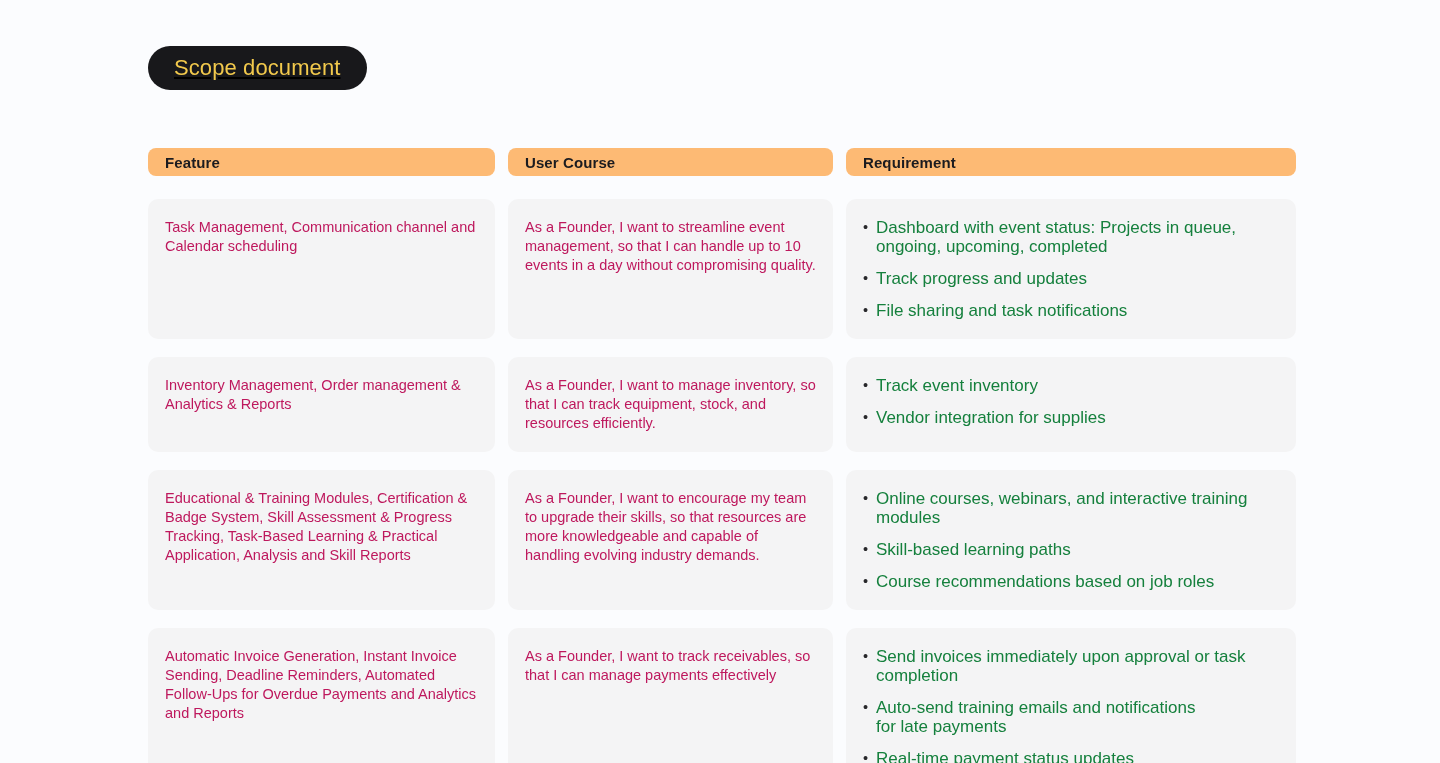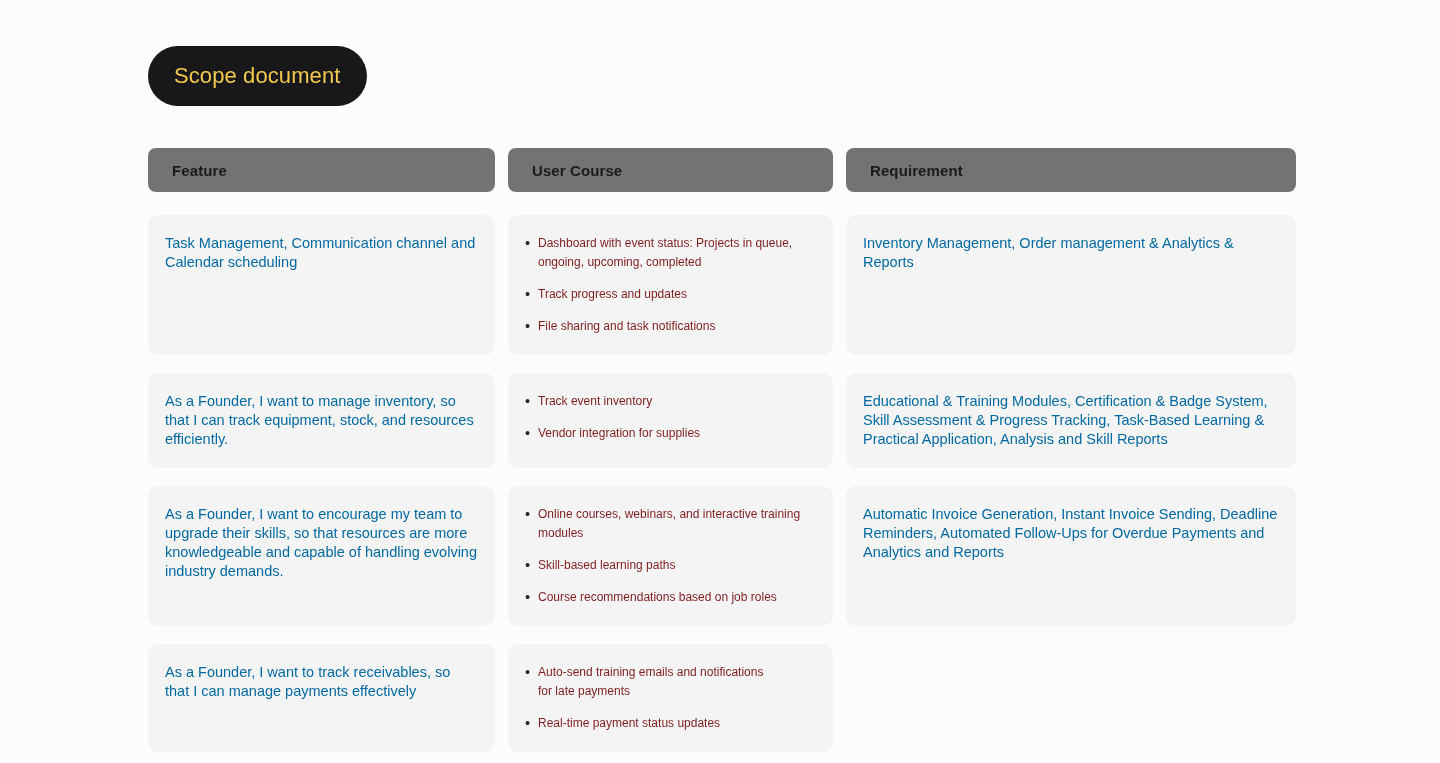--- a/index.html
+++ b/index.html
@@ -18,27 +18,28 @@
     width: 1440px;
     height: 763px;
     overflow: hidden;
   }
 
   
   .title-pill {
     position: absolute;
     left: 148px;
     top: 46px;
-    height: 60px;
+    height: 44px;
     display: inline-flex;
     align-items: center;
     padding: 0 26px;
     background: #18181b;
     border-radius: 30px;
     white-space: nowrap;
+    text-decoration: underline;
   }
   .title-pill-text {
     color: #f2c94c;
     font-size: 22px;
     font-weight: 400;
     letter-spacing: 0.1px;
     line-height: 1;
   }
 
   
@@ -47,59 +48,59 @@
     left: 148px;
     top: 148px;
     width: 1148px;
     display: grid;
     grid-template-columns: 347px 325px 450px;
     column-gap: 13px;
     row-gap: 0;
   }
 
   .header-cell {
-    height: 44px;
-    background: #737373;
+    height: 28px;
+    background: #fdba74;
     border-radius: 8px;
     display: flex;
     align-items: center;
-    padding: 0 24px;
+    padding: 0 17px;
     margin-bottom: 23px;
   }
   .header-label {
     font-size: 15px;
     font-weight: bold;
     color: #1b1b1f;
     letter-spacing: 0.1px;
   }
 
   .cell {
     background: #f4f4f5;
     border-radius: 10px;
     padding: 19px 17px;
     margin-bottom: 18px;
   }
 
   .cell-text {
     font-size: 14.5px;
     line-height: 19px;
-    color: #0369a1;
+    color: #be185d;
     white-space: pre-line;
   }
 
   
   .bullets {
     list-style: none;
   }
   .bullets li {
     position: relative;
     padding-left: 13px;
-    font-size: 12px;
+    font-size: 17px;
     line-height: 19px;
-    color: #7f1d1d;
+    color: #15803d;
     white-space: pre-line;
   }
   .bullets li::before {
     content: "•";
     position: absolute;
     left: 0;
     top: 0;
     color: #27272a;
     font-size: 14.5px;
     line-height: 19px;
@@ -122,20 +123,23 @@
     </div>
     <div class="header-cell">
       <span class="header-label">User Course</span>
     </div>
     <div class="header-cell">
       <span class="header-label">Requirement</span>
     </div>
 
     <div class="cell">
       <div class="cell-text">Task Management, Communication channel and Calendar scheduling</div>
+    </div>
+    <div class="cell">
+      <div class="cell-text">As a Founder, I want to streamline event management, so that I can handle up to 10 events in a day without compromising quality.</div>
     </div>
     <div class="cell">
       <ul class="bullets">
         <li>Dashboard with event status: Projects in queue, ongoing, upcoming, completed</li>
         <li>Track progress and updates</li>
         <li>File sharing and task notifications</li>
       </ul>
     </div>
 
     <div class="cell">
@@ -166,20 +170,21 @@
     </div>
 
     <div class="cell">
       <div class="cell-text">Automatic Invoice Generation, Instant Invoice Sending, Deadline Reminders, Automated Follow-Ups for Overdue Payments and Analytics and Reports</div>
     </div>
     <div class="cell">
       <div class="cell-text">As a Founder, I want to track receivables, so that I can manage payments effectively</div>
     </div>
     <div class="cell">
       <ul class="bullets">
+        <li>Send invoices immediately upon approval or task completion</li>
         <li>Auto-send training emails and notifications
 for late payments</li>
         <li>Real-time payment status updates</li>
       </ul>
     </div>
 
   </div>
 </div>
 
 </body></html>

